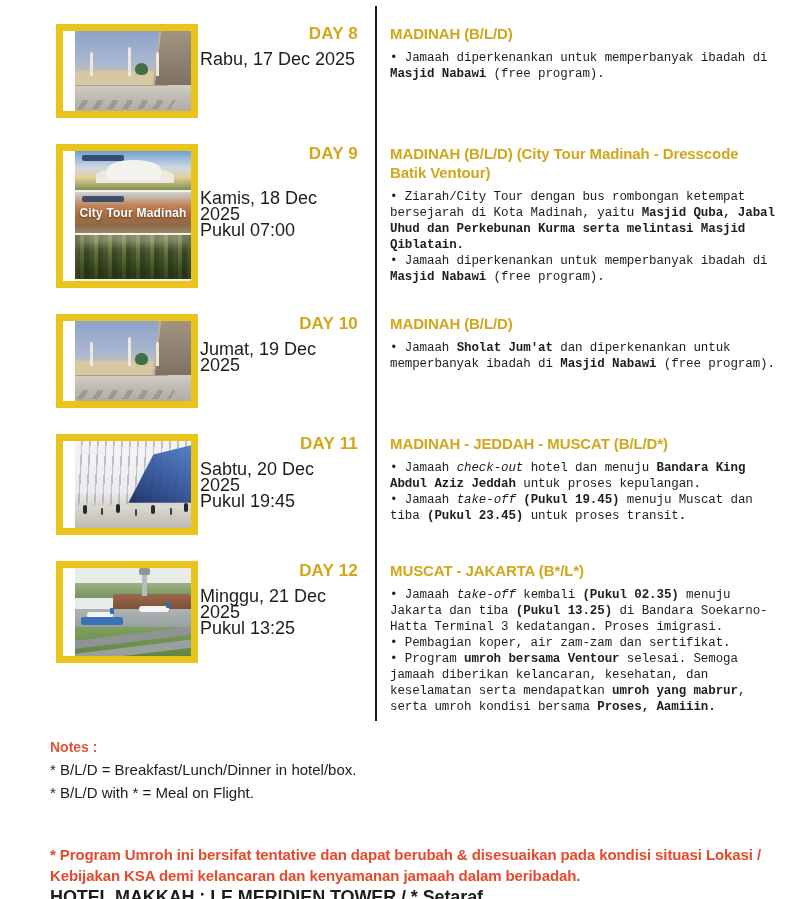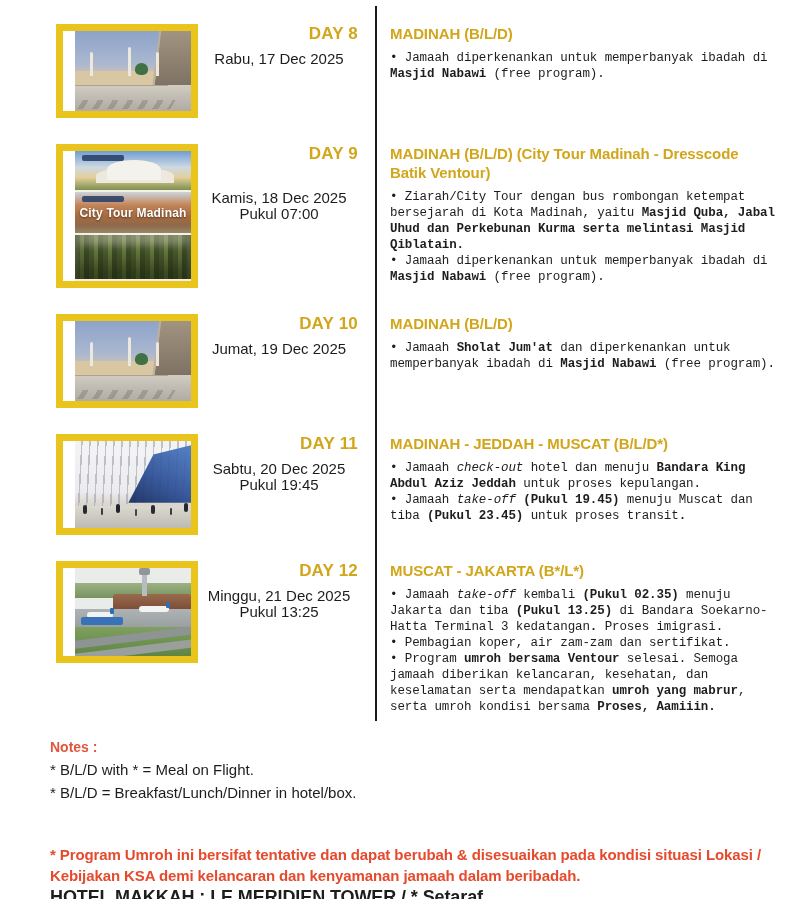--- a/index.html
+++ b/index.html
@@ -25,21 +25,21 @@
     align-items:start;margin-bottom:26px;
   }
   .day-row:last-child{margin-bottom:0;}
   .photo-frame{grid-column:1;grid-row:1/3;position:relative;width:142px;
     border:7px solid var(--photo-border);background:#fff;}
   .photo-inner{position:absolute;inset:0;overflow:hidden;margin-left:12px;}
   .day-label{grid-column:2;grid-row:1;font-size:17px;font-weight:bold;color:var(--gold);
     text-align:right;line-height:20px;letter-spacing:.2px;}
   .day-title{grid-column:3;grid-row:1;font-size:15px;font-weight:bold;color:var(--gold);
     line-height:19px;padding-left:32px;padding-right:10px;margin-bottom:7px;letter-spacing:-.1px;}
-  .date-block{grid-column:2;grid-row:2;text-align:center;font-size:15px;line-height:16px;margin-top:1px;}
+  .date-block{grid-column:2;grid-row:2;text-align:left;font-size:18px;line-height:16px;margin-top:1px;}
   .bullets{grid-column:3;grid-row:2;padding-left:32px;padding-right:8px;font-family:Liberation Mono, monospace;}
   .bullet{margin:0;font-size:12.5px;line-height:16px;letter-spacing:-.1px;}
   .b{font-weight:bold;} .i{font-style:italic;}
 
   
   .photo-masjid-nabawi{height:94px;}
   .photo-masjid-nabawi .photo-inner{background:linear-gradient(180deg,#8da3c9 0%,#aab7d0 40%,#c6c2b8 54%,#d8d2c6 62%,#c4bfb6 80%,#b0aba3 100%);}
   .pn-band{position:absolute;left:0;right:20%;top:50%;height:17%;background:#d9c6a2;box-shadow:0 1px 0 rgba(120,100,70,.4);}
   .pn-dome{position:absolute;left:52%;top:40%;width:13px;height:12px;border-radius:50% 50% 40% 40%;background:#417042;}
   .pn-min{position:absolute;width:3px;top:26%;height:30%;background:#ece8de;border-radius:2px 2px 0 0;}
@@ -222,22 +222,22 @@
             <p class="bullet"><span>• Jamaah </span><span class="i">take-off</span><span> kembali </span><span class="b">(Pukul 02.35)</span><span> menuju Jakarta dan tiba </span><span class="b">(Pukul 13.25)</span><span> di Bandara Soekarno-Hatta Terminal 3 kedatangan</span><span class="b">.</span><span> Proses imigrasi.</span></p>
             <p class="bullet"><span>• Pembagian koper, air zam-zam dan sertifikat.</span></p>
             <p class="bullet"><span>• Program </span><span class="b">umroh bersama Ventour</span><span> selesai. Semoga jamaah diberikan kelancaran, kesehatan, dan keselamatan serta mendapatkan </span><span class="b">umroh yang mabrur</span><span>, serta umroh kondisi bersama </span><span class="b">Proses, Aamiiin.</span></p>
           </div>
         </div>
       </div>
   </div>
 
   <div class="notes">
     <div class="notes-heading">Notes :</div>
+    <div class="notes-line">* B/L/D = Breakfast/Lunch/Dinner in hotel/box.</div>
     <div class="notes-line">* B/L/D with * = Meal on Flight.</div>
-    <div class="notes-line">* B/L/D = Breakfast/Lunch/Dinner in hotel/box.</div>
   </div>
 
   <div class="footer">
     <div class="footer-disclaimer">* Program Umroh ini bersifat tentative dan dapat berubah &amp; disesuaikan pada kondisi situasi Lokasi / Kebijakan KSA demi kelancaran dan kenyamanan jamaah dalam beribadah.</div>
     <div class="hotel-line">HOTEL MAKKAH : LE MERIDIEN TOWER / * Setaraf</div>
 
   </div>
 </div>
 
 </body></html>

